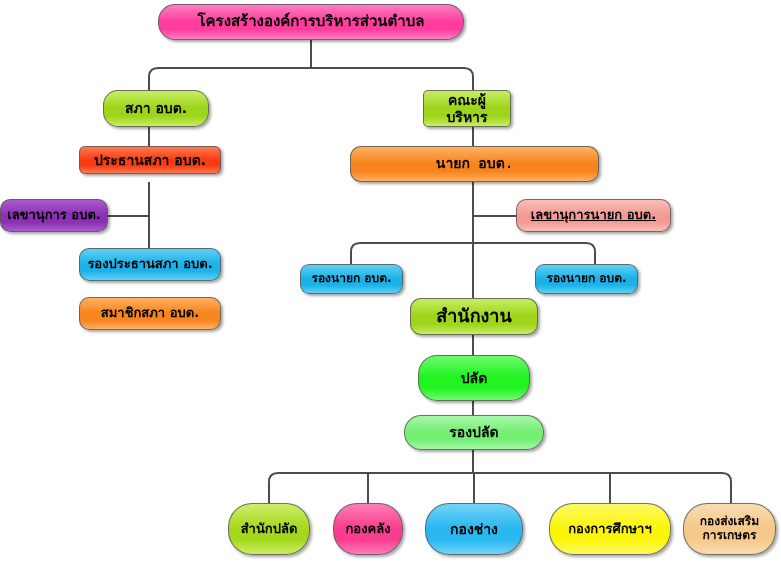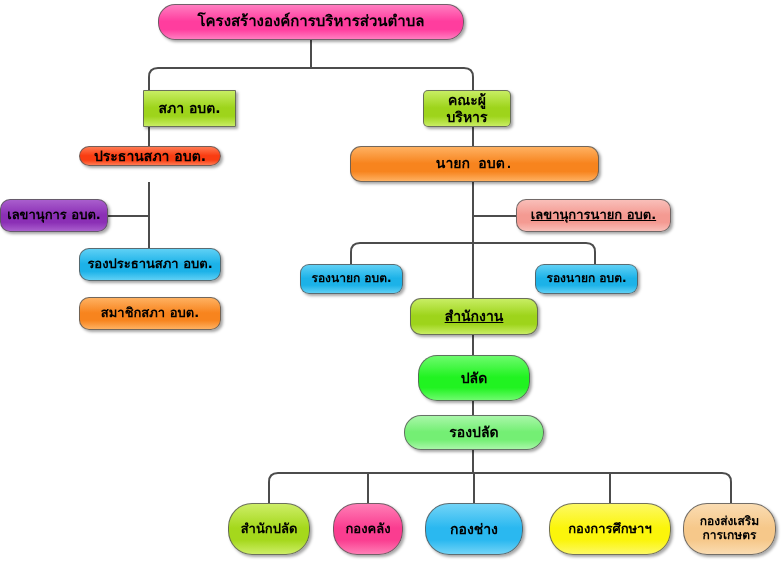--- a/index.html
+++ b/index.html
@@ -86,29 +86,29 @@
       <path d="M474,503 L474,473"></path>
       <path d="M610,503 L610,473"></path>
       <path d="M722,473 Q731,473 731,482 L731,503"></path>
     </g>
   </svg>
 
   <div class="node" style="left: 158px; top: 4px; width: 306px; height: 36px; border-radius: 17px; font-size: 15px; background: linear-gradient(rgb(255, 126, 193) 0%, rgb(255, 61, 158) 48%, rgb(255, 61, 158) 72%, rgb(255, 126, 193) 100%);">
     <span>โครงสร้างองค์การบริหารส่วนตำบล</span>
   </div>
 
-  <div class="node" style="left: 103px; top: 90px; width: 93px; height: 37px; border-radius: 1px; font-size: 14px; background: linear-gradient(rgb(200, 237, 99) 0%, rgb(158, 212, 27) 48%, rgb(158, 212, 27) 72%, rgb(200, 237, 99) 100%); margin-left: 40px;">
+  <div class="node" style="left: 103px; top: 90px; width: 106px; height: 37px; border-radius: 15px; font-size: 14px; background: linear-gradient(rgb(200, 237, 99) 0%, rgb(158, 212, 27) 48%, rgb(158, 212, 27) 72%, rgb(200, 237, 99) 100%);">
     <span>สภา อบต.</span>
   </div>
 
   <div class="node" style="left: 423px; top: 90px; width: 88px; height: 37px; border-radius: 5px; font-size: 14px; background: linear-gradient(rgb(200, 237, 99) 0%, rgb(158, 212, 27) 48%, rgb(158, 212, 27) 72%, rgb(200, 237, 99) 100%); justify-content: flex-end;">
     <span>คณะผู้บริหาร</span>
   </div>
 
-  <div class="node" style="left: 79px; top: 146px; width: 142px; height: 20px; border-radius: 13px; font-size: 14px; background: linear-gradient(rgb(255, 122, 82) 0%, rgb(249, 61, 18) 48%, rgb(249, 61, 18) 72%, rgb(255, 122, 82) 100%);">
+  <div class="node" style="left: 79px; top: 146px; width: 142px; height: 28px; border-radius: 6px; font-size: 14px; background: linear-gradient(rgb(255, 122, 82) 0%, rgb(249, 61, 18) 48%, rgb(249, 61, 18) 72%, rgb(255, 122, 82) 100%);">
     <span>ประธานสภา อบต.</span>
   </div>
 
   <div class="node" style="left: 350px; top: 146px; width: 249px; height: 36px; border-radius: 11px; font-size: 14px; background: linear-gradient(rgb(255, 177, 97) 0%, rgb(247, 132, 30) 48%, rgb(247, 132, 30) 72%, rgb(255, 177, 97) 100%); font-family: Liberation Mono, monospace;">
     <span>นายก อบต.</span>
   </div>
 
   <div class="node" style="left: 0px; top: 199px; width: 108px; height: 33px; border-radius: 10px; font-size: 13px; background: linear-gradient(rgb(169, 94, 205) 0%, rgb(139, 47, 181) 48%, rgb(139, 47, 181) 72%, rgb(169, 94, 205) 100%);">
     <span>เลขานุการ อบต.</span>
   </div>
@@ -126,21 +126,21 @@
   </div>
 
   <div class="node" style="left: 535px; top: 264px; width: 103px; height: 30px; border-radius: 9px; font-size: 12px; background: linear-gradient(rgb(95, 208, 245) 0%, rgb(28, 178, 232) 48%, rgb(28, 178, 232) 72%, rgb(95, 208, 245) 100%);">
     <span>รองนายก อบต.</span>
   </div>
 
   <div class="node" style="left: 79px; top: 297px; width: 142px; height: 33px; border-radius: 10px; font-size: 13px; background: linear-gradient(rgb(255, 177, 97) 0%, rgb(247, 132, 30) 48%, rgb(247, 132, 30) 72%, rgb(255, 177, 97) 100%);">
     <span>สมาชิกสภา อบต.</span>
   </div>
 
-  <div class="node" style="left: 410px; top: 298px; width: 128px; height: 37px; border-radius: 11px; font-size: 14px; background: linear-gradient(rgb(200, 237, 99) 0%, rgb(158, 212, 27) 48%, rgb(158, 212, 27) 72%, rgb(200, 237, 99) 100%); text-decoration: underline;">
+  <div class="node" style="left: 410px; top: 298px; width: 128px; height: 37px; border-radius: 11px; font-size: 18px; background: linear-gradient(rgb(200, 237, 99) 0%, rgb(158, 212, 27) 48%, rgb(158, 212, 27) 72%, rgb(200, 237, 99) 100%);">
     <span>สำนักงาน</span>
   </div>
 
   <div class="node" style="left: 418px; top: 355px; width: 112px; height: 46px; border-radius: 19px; font-size: 14px; background: linear-gradient(rgb(109, 251, 109) 0%, rgb(33, 243, 33) 48%, rgb(33, 243, 33) 72%, rgb(109, 251, 109) 100%);">
     <span>ปลัด</span>
   </div>
 
   <div class="node" style="left: 404px; top: 415px; width: 140px; height: 35px; border-radius: 17px; font-size: 14px; background: linear-gradient(rgb(169, 247, 169) 0%, rgb(116, 239, 116) 48%, rgb(116, 239, 116) 72%, rgb(169, 247, 169) 100%);">
     <span>รองปลัด</span>
   </div>

